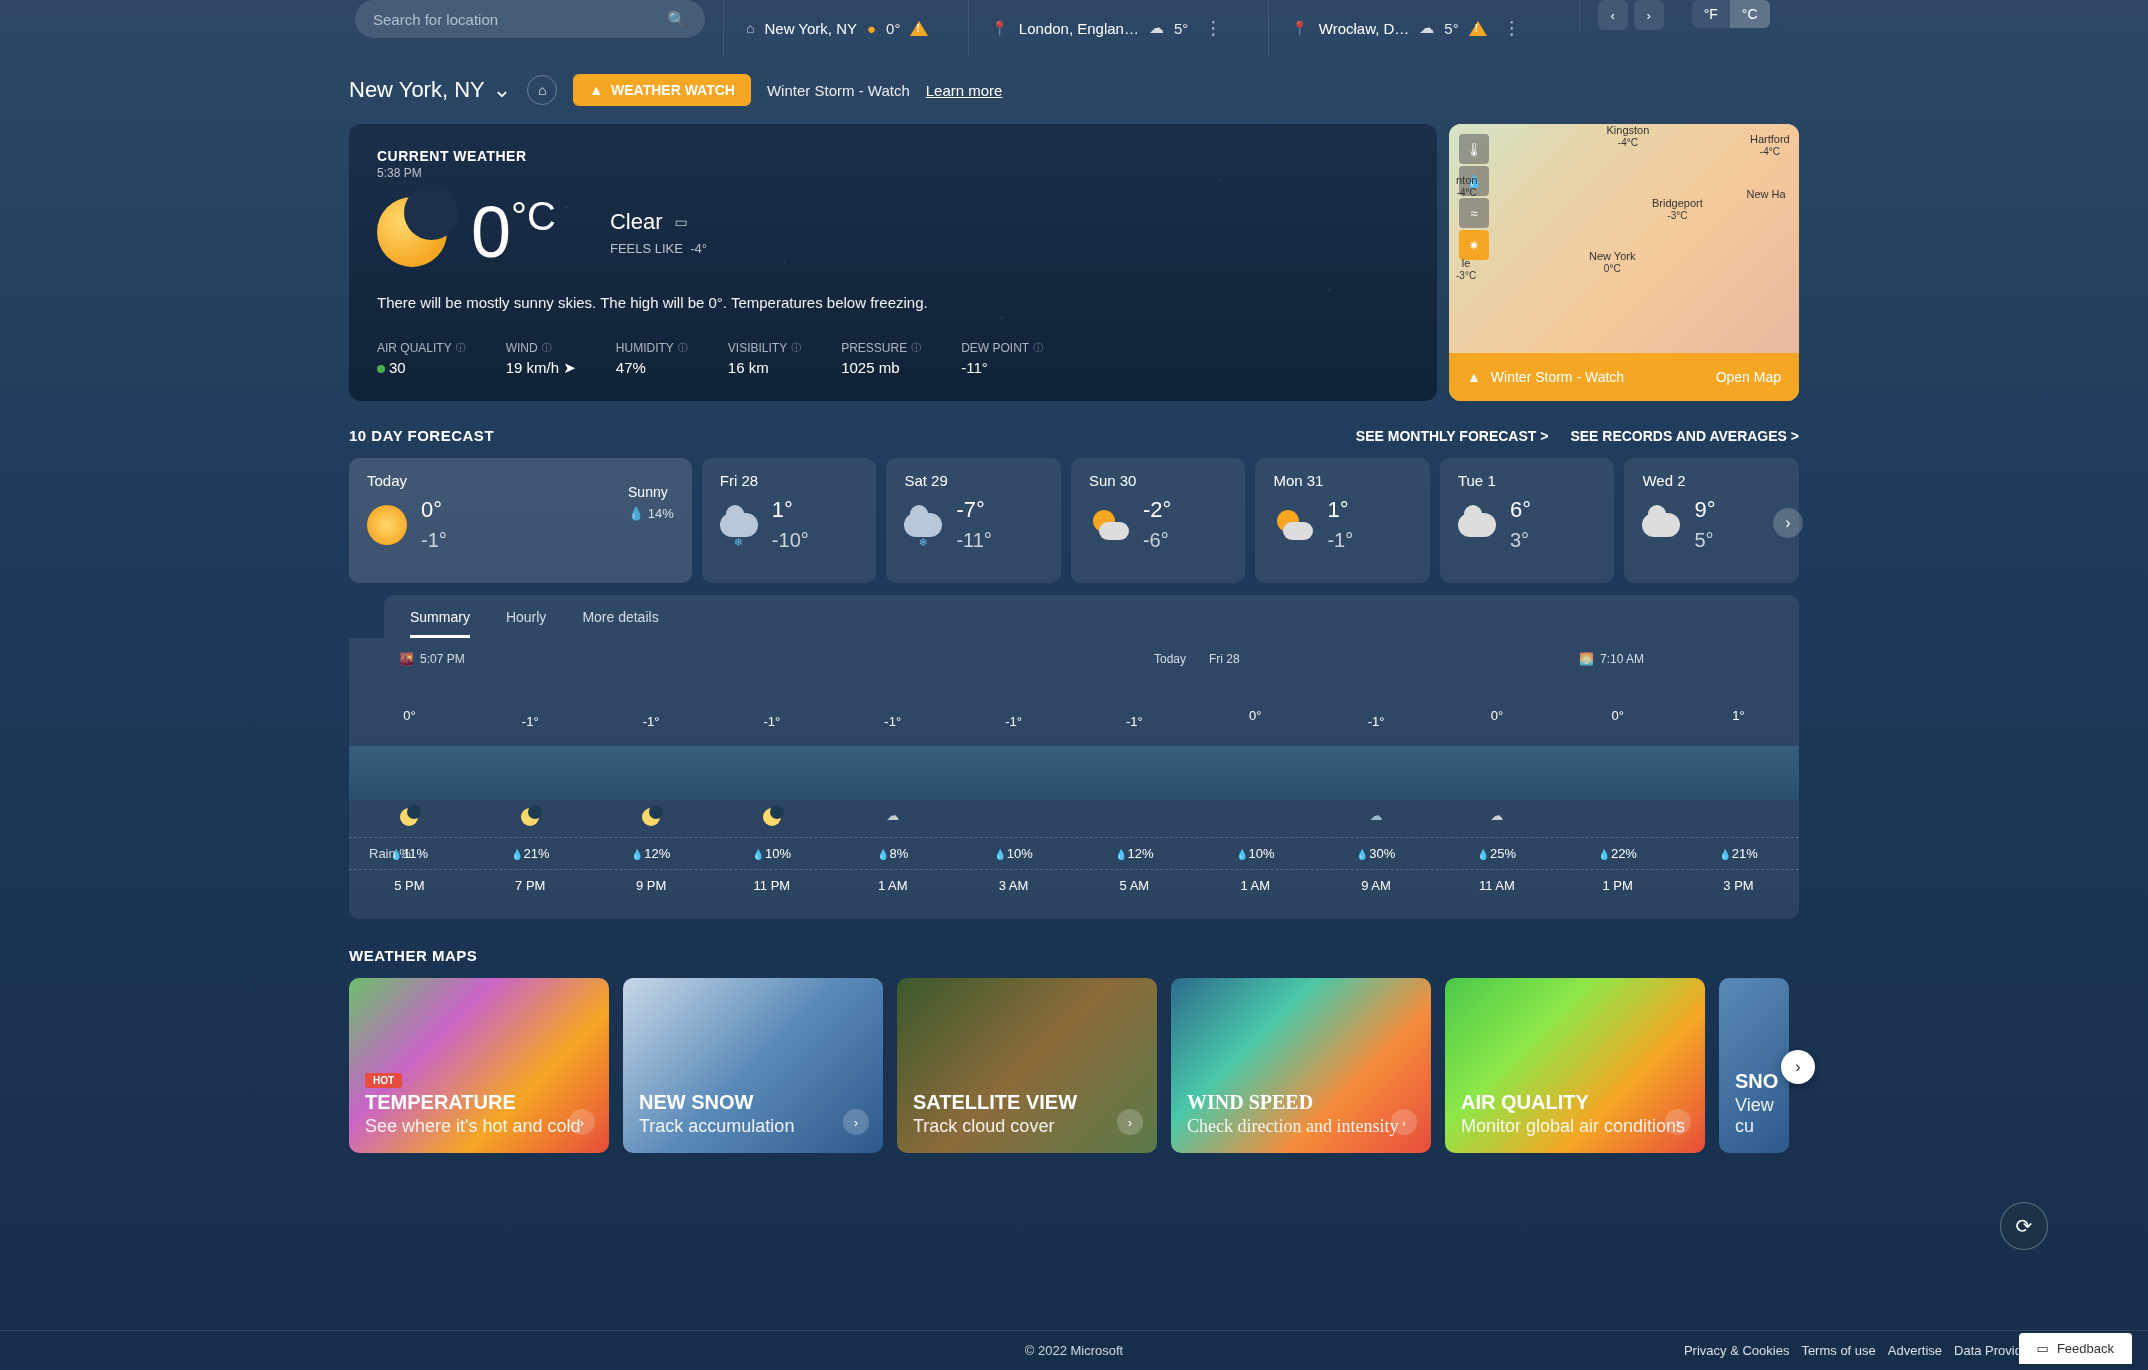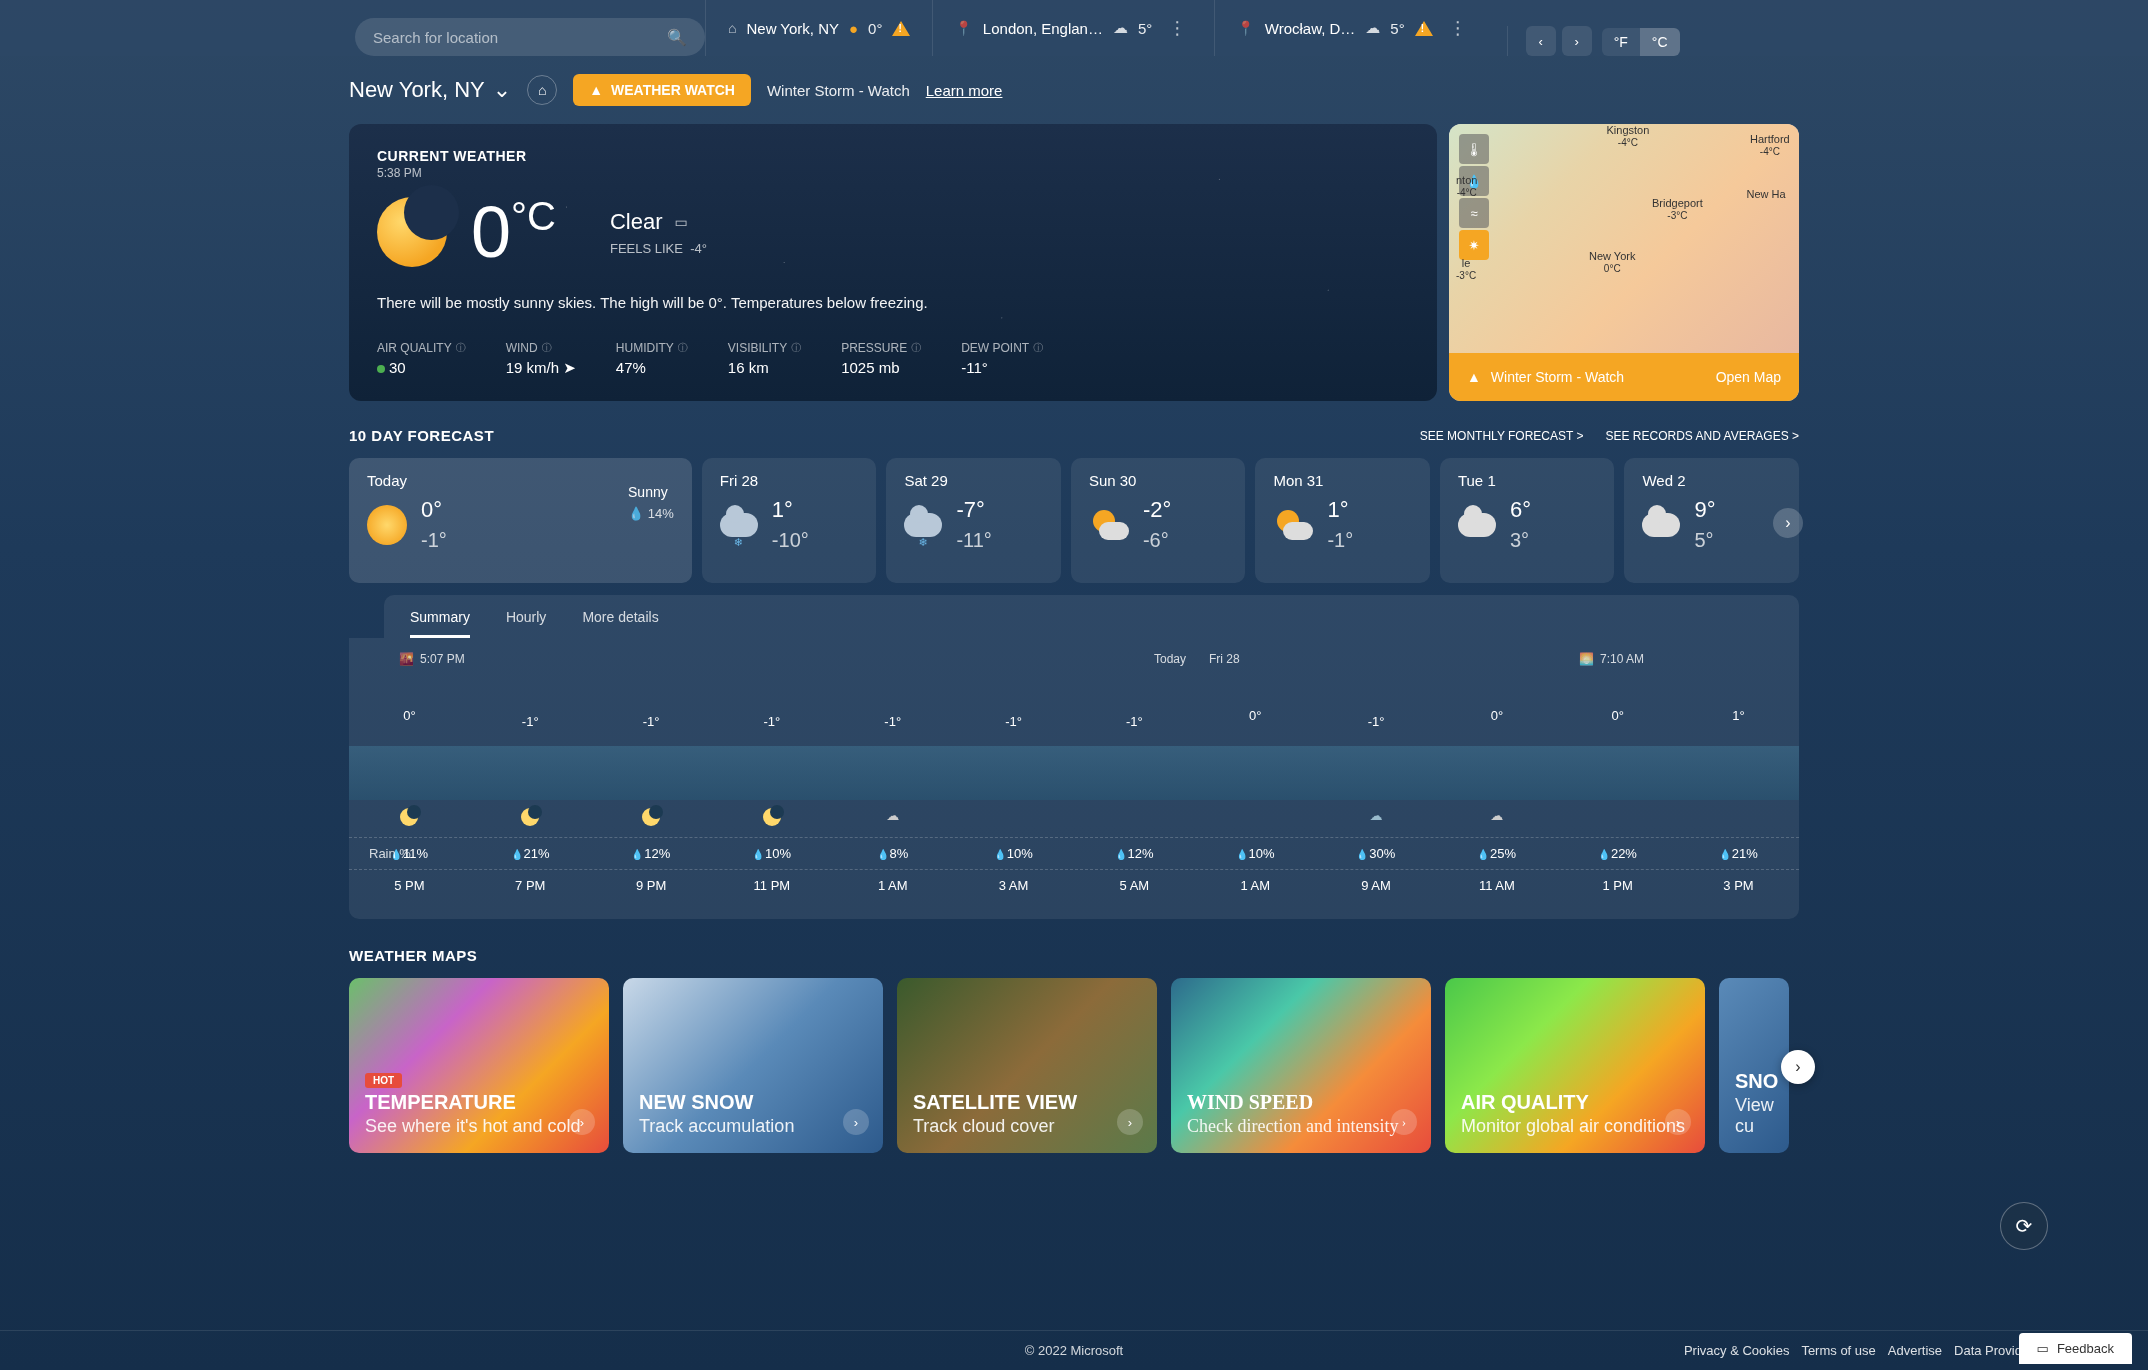--- a/index.html
+++ b/index.html
@@ -8,22 +8,23 @@
   background: linear-gradient(to bottom, #2d4865 0%, #1e3a5a 40%, #152e4a 100%);
   color: #fff;
   min-height: 1370px;
   width: 2148px;
   position: relative;
 }
 .topbar {
   background: rgba(45, 72, 101, 0.6);
   height: 56px;
   display: flex;
-  align-items: flex-end;
+  align-items: flex-start;
   padding: 0 44px 0 355px;
+  gap: 18px;
 }
 .search-box {
   background: rgba(255,255,255,0.12);
   border-radius: 20px;
   height: 38px;
   width: 350px;
   display: flex;
   align-items: center;
   padding: 0 18px;
 }
@@ -247,21 +248,21 @@
 .map-footer .open { font-weight: 400; cursor: pointer; }
 
 .section-head {
   display: flex;
   justify-content: space-between;
   align-items: center;
   margin-bottom: 14px;
 }
 .section-title { font-size: 15px; font-weight: 600; letter-spacing: 0.5px; }
 .section-links { display: flex; gap: 22px; }
-.section-link { font-size: 12px; font-weight: 400; cursor: pointer; }
+.section-link { font-size: 14px; font-weight: 700; cursor: pointer; }
 
 .forecast-row {
   display: flex;
   gap: 10px;
   margin-bottom: 0;
   position: relative;
 }
 .day-card {
   background: rgba(255,255,255,0.08);
   border-radius: 10px;

